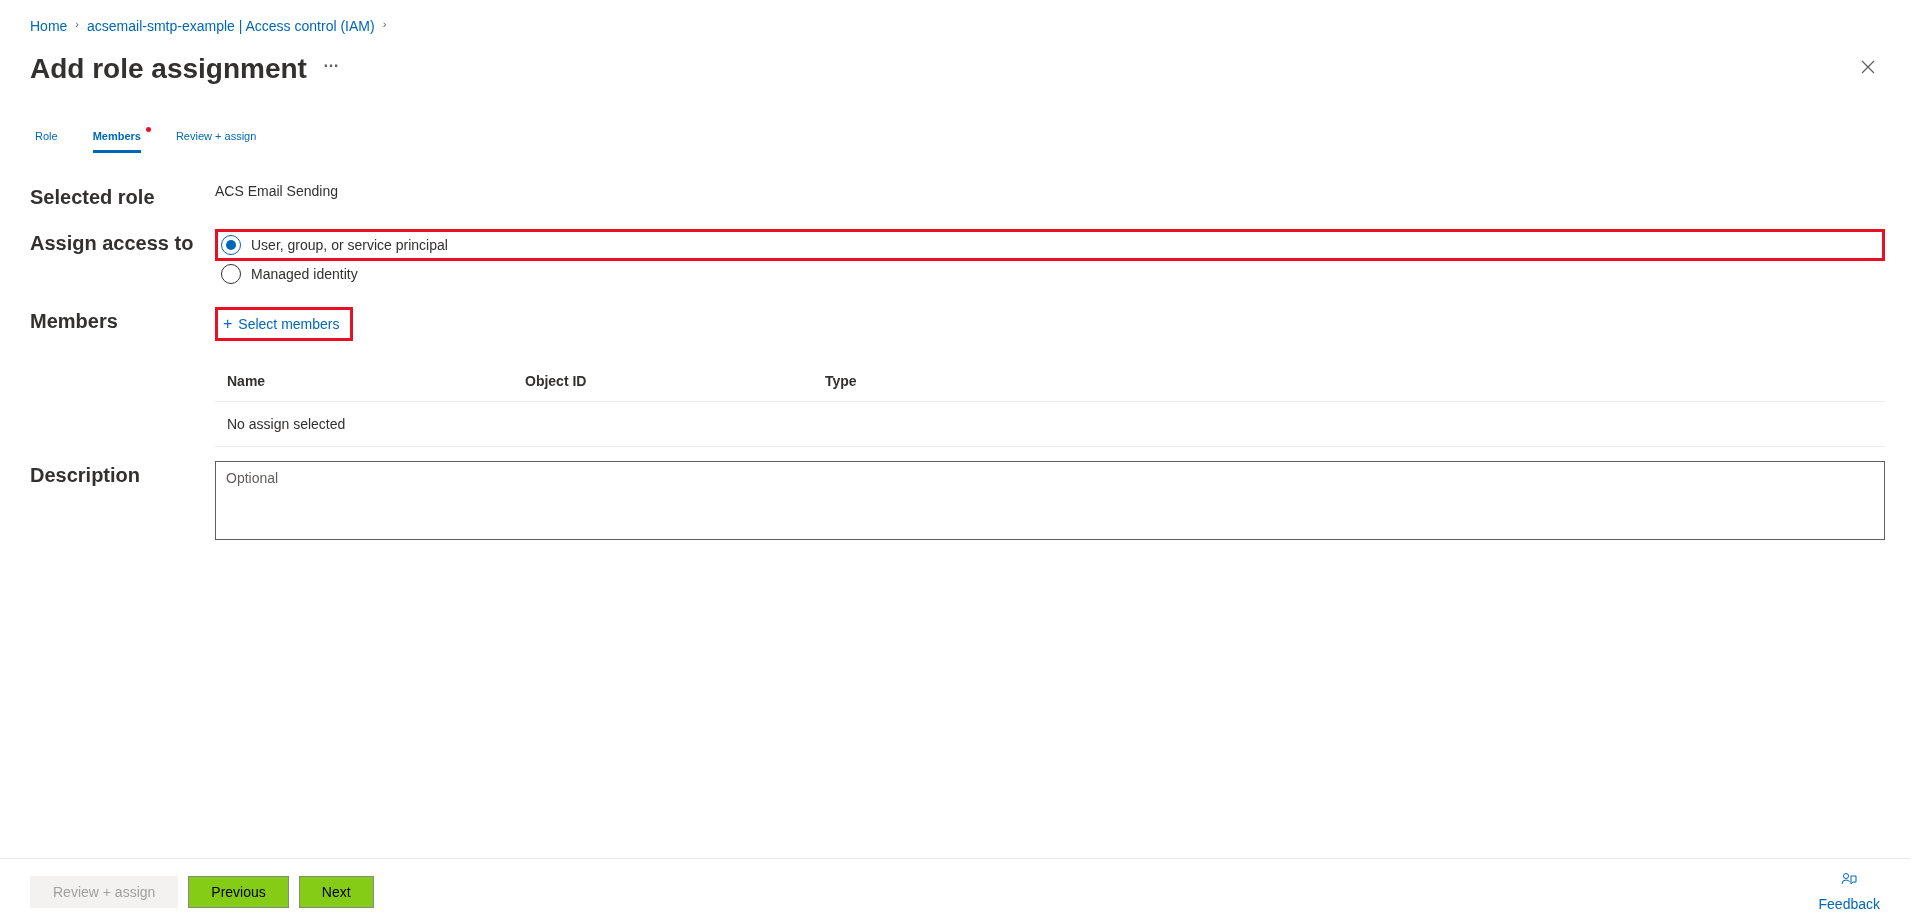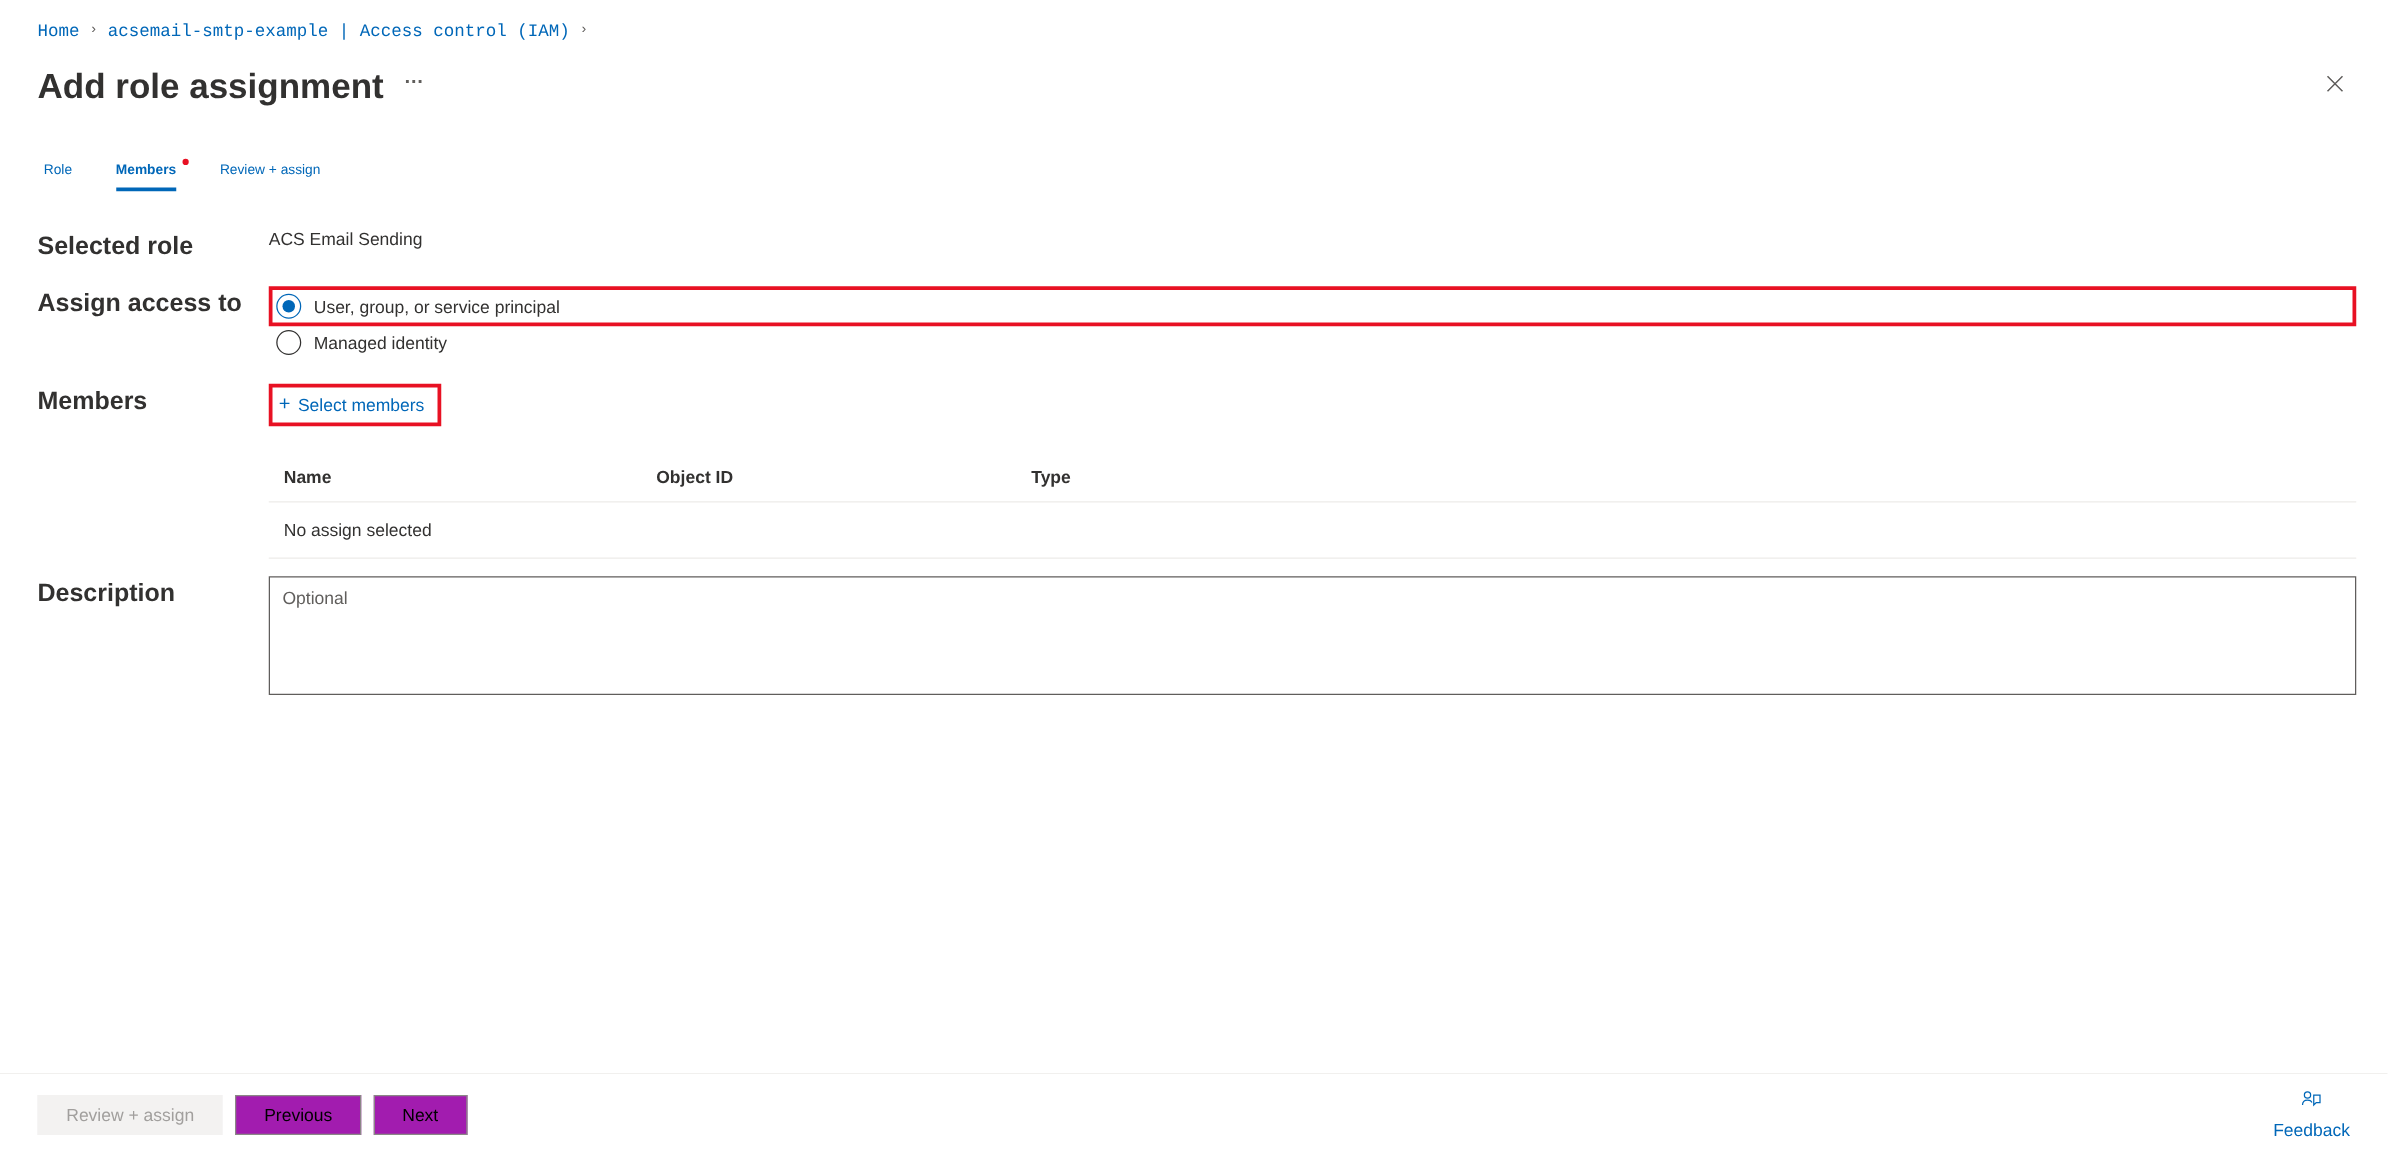--- a/index.html
+++ b/index.html
@@ -13,21 +13,20 @@
       color: #323130;
       background: #fff;
       padding: 10px 30px;
     }
     .breadcrumb {
       display: flex;
       align-items: flex-start;
       gap: 8px;
       padding: 8px 0;
       font-size: 14px;
-      font-family: Liberation Mono, monospace;
     }
     .breadcrumb a {
       color: #0067b8;
       text-decoration: none;
     }
     .breadcrumb .chevron {
       color: #605e5c;
       font-size: 11px;
     }
     .header-row {
@@ -171,21 +170,21 @@
     .table-row {
       padding: 14px 0;
       border-bottom: 1px solid #edebe9;
       padding-left: 12px;
     }
     .description-area {
       flex: 1;
     }
     .description-input {
       width: 100%;
-      height: 95px;
+      height: 79px;
       border: 1px solid #605e5c;
       padding: 8px 10px;
       font-family: inherit;
       font-size: 14px;
       resize: none;
     }
     .description-input::placeholder {
       color: #605e5c;
     }
     .footer {
@@ -201,21 +200,21 @@
       align-items: center;
     }
     .footer-buttons {
       display: flex;
       gap: 10px;
       align-items: center;
     }
     .btn {
       padding: 7px 22px;
       border: 1px solid #8a8886;
-      background: #a21caf;
+      background: #84cc16;
       font-size: 14px;
       cursor: pointer;
       font-family: inherit;
     }
     .btn.primary-disabled {
       background: #f3f2f1;
       color: #a19f9d;
       border-color: #f3f2f1;
       cursor: not-allowed;
     }

